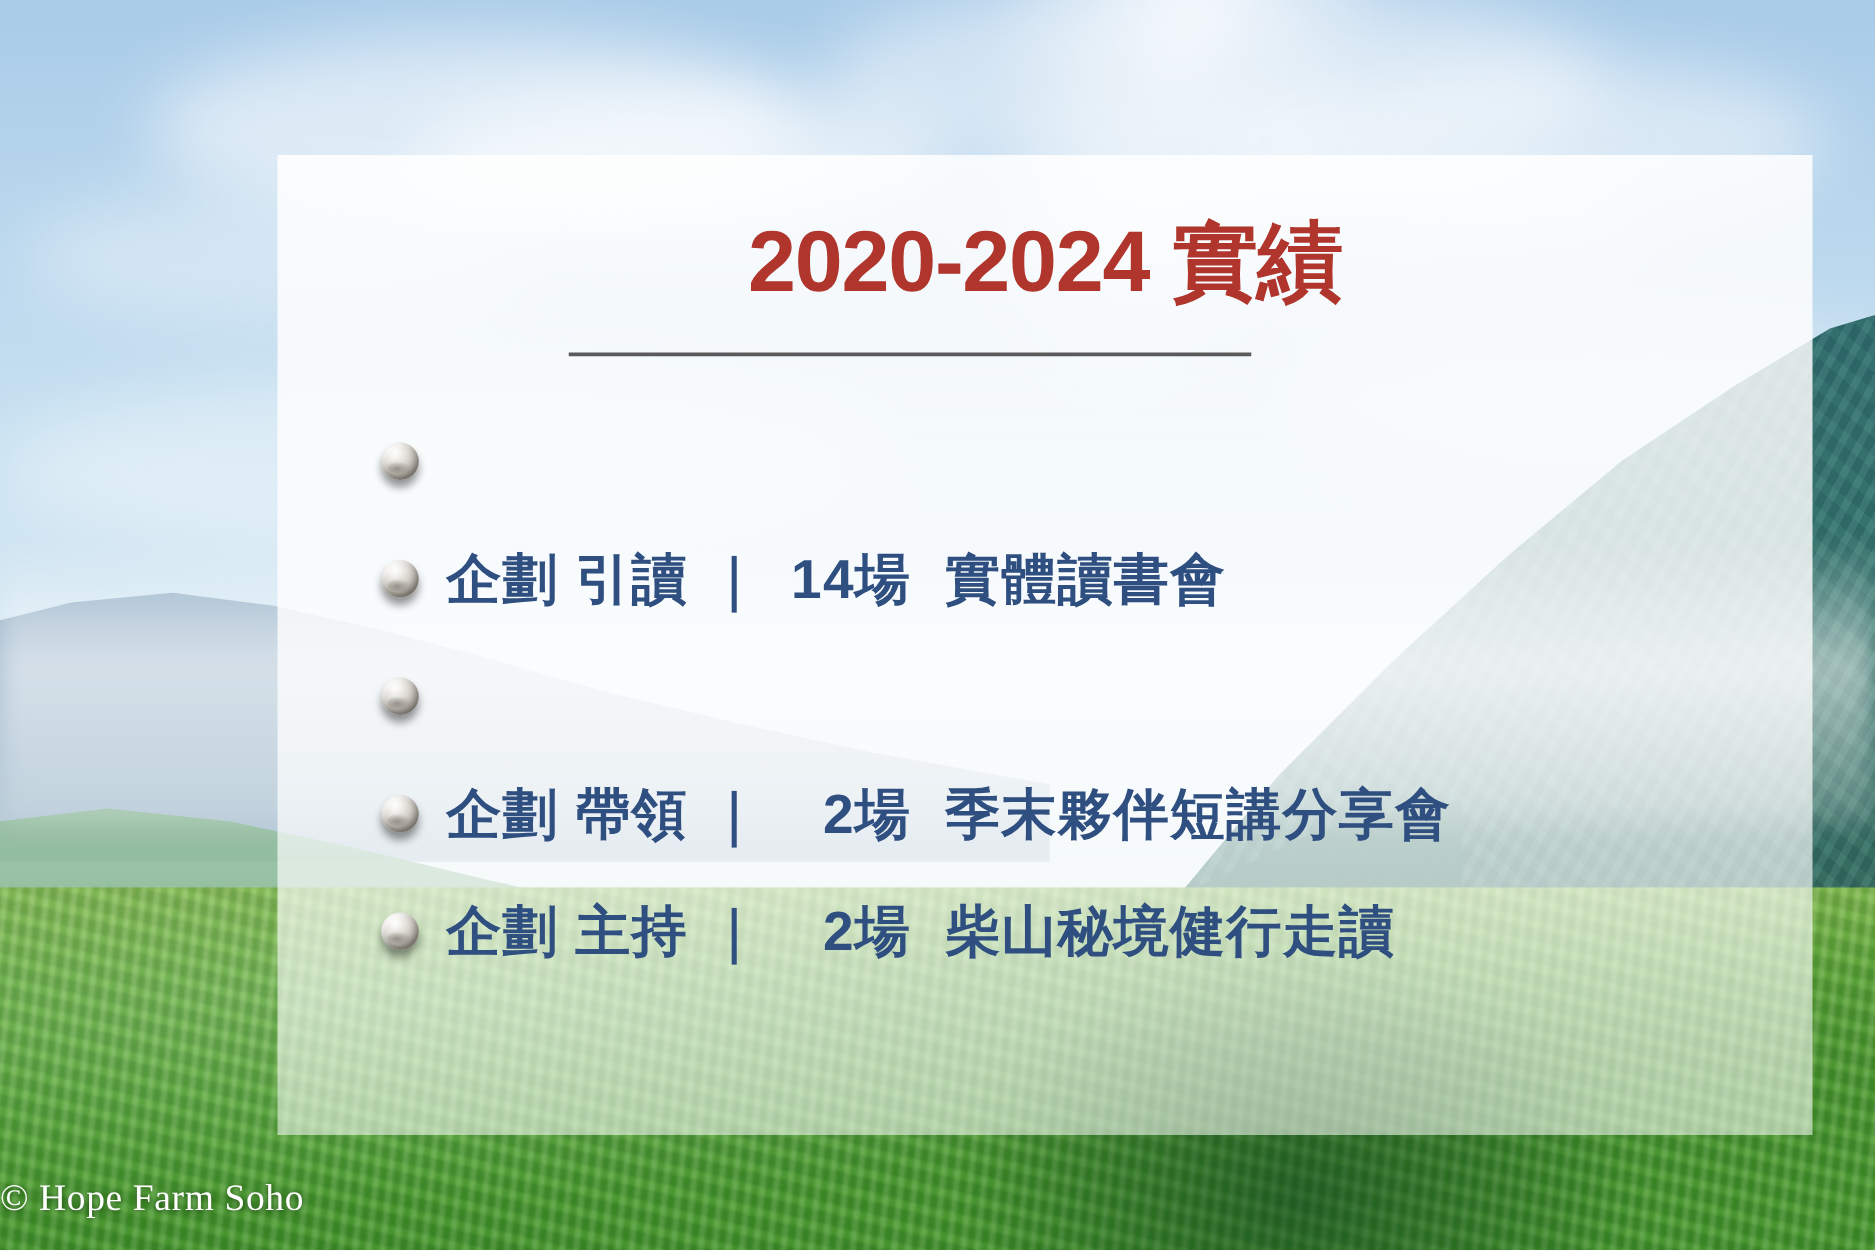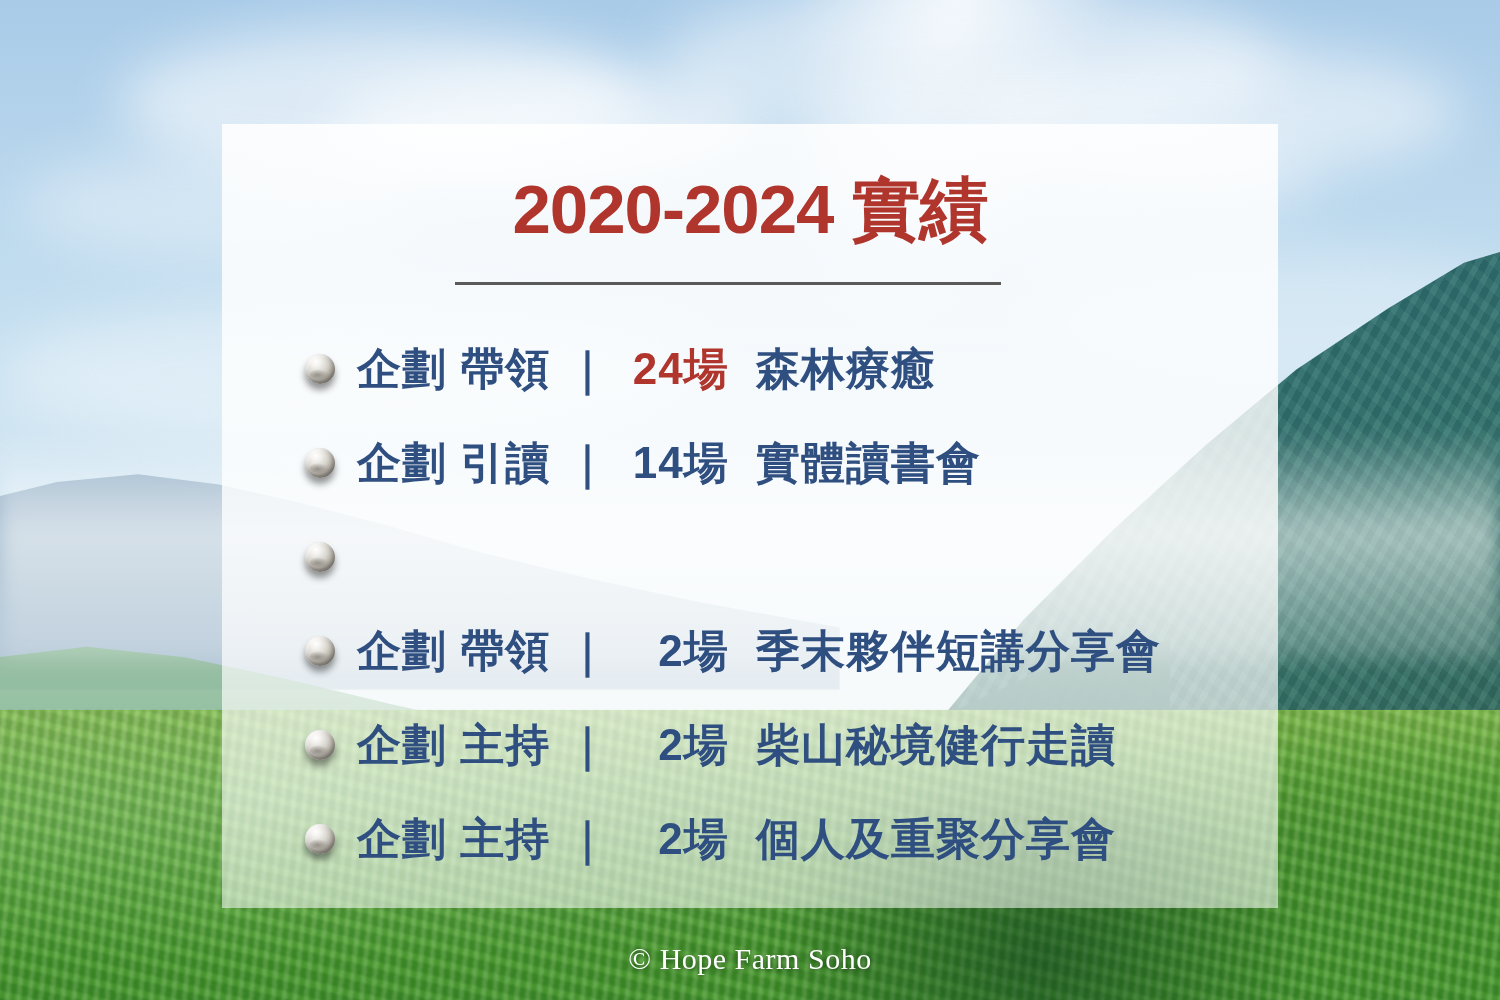--- a/index.html
+++ b/index.html
@@ -97,21 +97,21 @@
     filter:blur(6px);
   }
   .mist{
     position:absolute;left:0;top:430px;width:1500px;height:230px;
     background:linear-gradient(180deg,rgba(255,255,255,0) 0%,rgba(255,255,255,.55) 45%,rgba(255,255,255,.18) 100%);
     filter:blur(10px);
   }
 
   
   .panel{
-    position:absolute;left:222px;top:124px;width:1056px;height:784px;
+    position:absolute;left:222px;top:124px;width:1228px;height:784px;
     background:linear-gradient(180deg,rgba(255,255,255,.86) 0%,rgba(255,255,255,.80) 46%,rgba(255,255,255,.66) 72%,rgba(255,255,255,.55) 100%);
   }
 
   .title{
     position:absolute;left:0;right:0;top:40px;text-align:center;
     font-size:69px;font-weight:700;letter-spacing:-1px;
     color:#b0352c;white-space:nowrap;
   }
   .divider{
     position:absolute;left:233px;top:158px;width:546px;height:3px;
@@ -146,21 +146,21 @@
   .seg-action{display:inline-block;}
   .seg-bar{display:inline-block;color:#2f4f80;padding:0 2px;}
   .seg-count{
     display:inline-block;min-width:104px;text-align:right;
     color:#2f4f80;
   }
   .seg-count.accent{color:#b0352c;}
   .seg-name{display:inline-block;padding-left:14px;}
 
   .footer{
-    position:absolute;left:0;right:0;bottom:24px;text-align:center;
+    position:absolute;left:0;right:0;bottom:24px;text-align:left;
     font-family:"Liberation Serif","DejaVu Serif",serif;
     font-size:30px;color:#ffffff;letter-spacing:.5px;
     text-shadow:0 1px 4px rgba(0,0,0,.45);
   }
 </style>
 </head>
 <body>
 
 <div class="slide">
 
@@ -189,27 +189,20 @@
 
   <div class="panel">
 
     <div class="title">2020-2024 實績</div>
     <div class="divider"></div>
 
     <div class="list">
 
       <div class="row">
         <span class="bullet"></span>
-        <span class="txt">
-          <span class="seg-action">企劃</span>
-          <span class="seg-action">帶領</span>
-          <span class="seg-bar">｜</span>
-          <span class="seg-count accent">24場</span>
-          <span class="seg-name">森林療癒</span>
-        </span>
       </div>
 
       <div class="row">
         <span class="bullet"></span>
         <span class="txt">
           <span class="seg-action">企劃</span>
           <span class="seg-action">引讀</span>
           <span class="seg-bar">｜</span>
           <span class="seg-count">14場</span>
           <span class="seg-name">實體讀書會</span>
@@ -235,29 +228,19 @@
         <span class="bullet"></span>
         <span class="txt">
           <span class="seg-action">企劃</span>
           <span class="seg-action">主持</span>
           <span class="seg-bar">｜</span>
           <span class="seg-count">2場</span>
           <span class="seg-name">柴山秘境健行走讀</span>
         </span>
       </div>
 
-      <div class="row">
-        <span class="bullet"></span>
-        <span class="txt">
-          <span class="seg-action">企劃</span>
-          <span class="seg-action">主持</span>
-          <span class="seg-bar">｜</span>
-          <span class="seg-count">2場</span>
-          <span class="seg-name">個人及重聚分享會</span>
-        </span>
-      </div>
 
     </div>
   </div>
 
   <div class="footer">© Hope Farm Soho</div>
 
 </div>
 
 </body></html>

